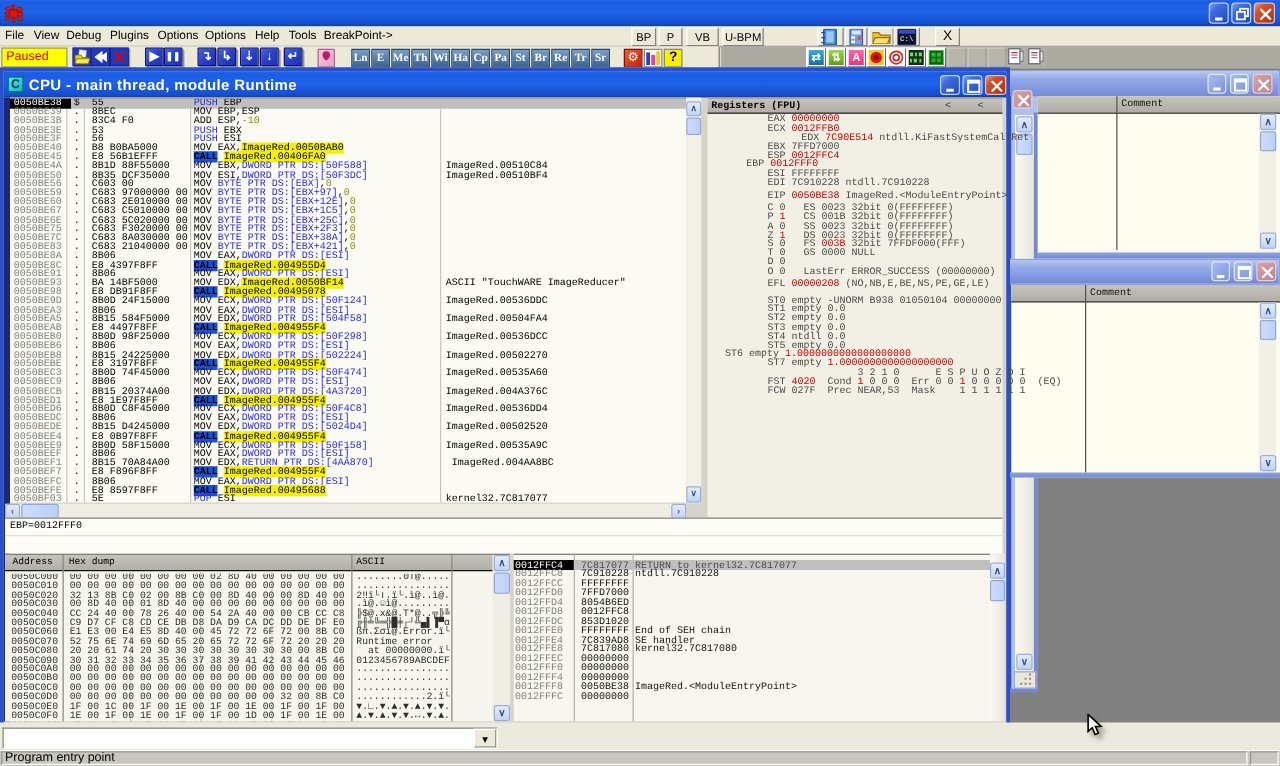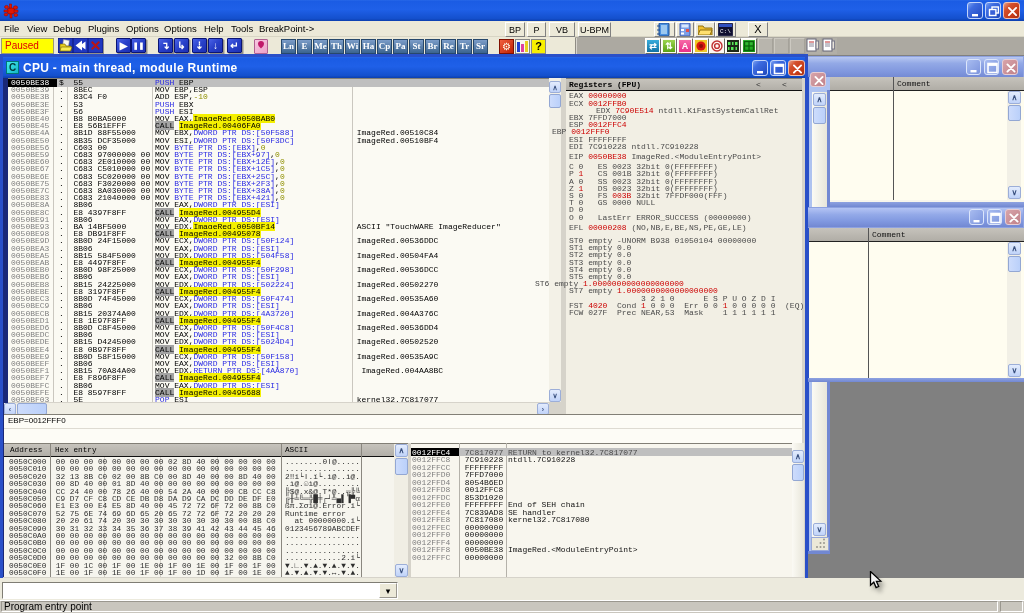--- a/index.html
+++ b/index.html
@@ -1,27 +1,27 @@
 <!DOCTYPE html>
 <html><head><meta charset="utf-8"><style>
 *{margin:0;padding:0;box-sizing:border-box;}
 html,body{width:1024px;height:613px;overflow:hidden;}
 body{position:relative;background:#808080;font-family:"Liberation Sans",sans-serif;}
 div{position:absolute;}
 svg{position:absolute;}
 .mono{font-family:"Liberation Mono",monospace;white-space:pre;}
 .d8{font-size:8px;line-height:7.2px;color:#000;}
-.r8{font-size:8px;line-height:7.2px;color:#4a4a4a;}
+.r8{font-size:8px;line-height:7.2px;color:#4a4a4a;margin-left:45px;}
 .du{font-size:7.8px;line-height:7.4px;color:#2e2e2e;}
 .st8{font-size:8px;line-height:7.5px;color:#111;}
 .gy{color:#808080;}
 .bl{color:#2a2ae4;}
 .ol{color:#8f8f00;}
 .rd{color:#cc0000;}
-.cy{background:#a3a3a3;}
+.cy{background:#1d4ed8;font-weight:bold;}
 .yw{background:#f5f000;}
 .tbtn{border-top:1px solid #fff;border-left:1px solid #fff;border-right:1px solid #808080;border-bottom:1px solid #808080;background:#ece9d8;}
 .xpbtn{border-radius:3px;border:1px solid #fff;}
 .sbA{background:linear-gradient(180deg,#e3ecfd,#c0d3f9);border:1px solid #9caed8;border-radius:2px;color:#39507e;text-align:center;font-weight:bold;}
 .sbT{background:linear-gradient(90deg,#cddcfc,#bad0fa);border:1px solid #93a7d3;border-radius:2px;}
 </style></head><body>
 <div style="left:0px;top:0px;width:1024px;height:21px;background:linear-gradient(180deg,#2868e8 0%,#1b5ce4 6%,#1f60e8 45%,#1450cd 88%,#0c3fae 100%);"></div>
 <svg style="left:3px;top:3px" width="16" height="16" viewBox="0 0 16 16">
     <g fill="#e01800" stroke="#900" stroke-width="0.5">
       <ellipse cx="8" cy="8" rx="4" ry="3.2"></ellipse>
@@ -401,34 +401,34 @@
 <div style="left:569px;top:184.7px" class="mono r8">Z <span class="rd">1</span>   DS 0023 32bit 0(FFFFFFFF)</div>
 <div style="left:569px;top:191.9px" class="mono r8">S 0   FS <span class="rd">003B</span> 32bit 7FFDF000(FFF)</div>
 <div style="left:569px;top:199.1px" class="mono r8">T 0   GS 0000 NULL</div>
 <div style="left:569px;top:206.3px" class="mono r8">D 0</div>
 <div style="left:569px;top:213.5px" class="mono r8">O 0   LastErr ERROR_SUCCESS (00000000)</div>
 <div style="left:569px;top:223.7px" class="mono r8">EFL <span class="rd">00000208</span> (NO,NB,E,BE,NS,PE,GE,LE)</div>
 <div style="left:569px;top:236.9px" class="mono r8">ST0 empty -UNORM B938 01050104 00000000</div>
 <div style="left:569px;top:244.1px" class="mono r8">ST1 empty 0.0</div>
 <div style="left:569px;top:251.3px" class="mono r8">ST2 empty 0.0</div>
 <div style="left:569px;top:258.5px" class="mono r8">ST3 empty 0.0</div>
-<div style="left:569px;top:265.7px" class="mono r8">ST4 empty 0.0</div>
+<div style="left:569px;top:265.7px" class="mono r8">ST4 ntdll 0.0</div>
 <div style="left:569px;top:272.9px" class="mono r8">ST5 empty 0.0</div>
 <div style="left:535px;top:280.1px" class="mono r8">ST6 empty <span class="rd">1.0000000000000000000</span></div>
 <div style="left:569px;top:287.3px" class="mono r8">ST7 empty <span class="rd">1.0000000000000000000</span></div>
 <div style="left:569px;top:294.5px" class="mono r8">               3 2 1 0      E S P U O Z D I</div>
 <div style="left:569px;top:301.7px" class="mono r8">FST <span class="rd">4020</span>  Cond <span class="rd">1</span> 0 0 0  Err 0 0 <span class="rd">1</span> 0 0 0 0 0  (EQ)</div>
 <div style="left:569px;top:308.9px" class="mono r8">FCW 027F  Prec NEAR,53  Mask    1 1 1 1 1 1</div>
 <div style="left:4px;top:414px;width:798px;height:29px;background:#fdfcf6;border-top:1px solid #827f76;"></div>
-<div style="left:8px;top:416px;font-family:Liberation Sans, sans-serif;font-size:8px;color:#000;">EBP=0012FFF0</div>
+<div style="left:8px;top:416px;font-family:Liberation Mono, monospace;font-size:8px;color:#000;">EBP=0012FFF0</div>
 <div style="left:4px;top:428px;width:798px;height:1px;background:#dedbd2;"></div>
 <div style="left:4px;top:443px;width:404px;height:134px;background:#f6f5ee;border-top:1px solid #827f76;"></div>
 <div style="left:4px;top:444px;width:404px;height:13px;background:linear-gradient(180deg,#c6c3bc,#b2afa8);border-bottom:1px solid #111;"></div>
 <div style="left:10px;top:446px;font-family:'Liberation Mono',monospace;font-size:7.7px;color:#000;">Address</div>
-<div style="left:55px;top:446px;font-family:'Liberation Mono',monospace;font-size:7.7px;color:#000;">Hex entry</div>
+<div style="left:55px;top:446px;font-family:'Liberation Mono',monospace;font-size:7.7px;color:#000;">Hex dump</div>
 <div style="left:285px;top:446px;font-family:'Liberation Mono',monospace;font-size:7.7px;color:#000;">ASCII</div>
 <div style="left:50px;top:444px;width:1px;height:133px;background:#8a877f;"></div>
 <div style="left:281px;top:444px;width:1px;height:133px;background:#8a877f;"></div>
 <div style="left:361px;top:444px;width:1px;height:133px;background:#8a877f;"></div>
 <div style="left:104px;top:457px;width:1px;height:120px;background:#d4d1c8;"></div>
 <div style="left:160px;top:457px;width:1px;height:120px;background:#d4d1c8;"></div>
 <div style="left:217px;top:457px;width:1px;height:120px;background:#d4d1c8;"></div>
 <div style="left:9px;top:459px;width:395px;height:118px;overflow:hidden;">
     <div class="mono du" style="position:static">0050C000  00 00 00 00 00 00 00 00 02 8D 40 00 00 00 00 00  ........ו0@.....
 0050C010  00 00 00 00 00 00 00 00 00 00 00 00 00 00 00 00  ................

